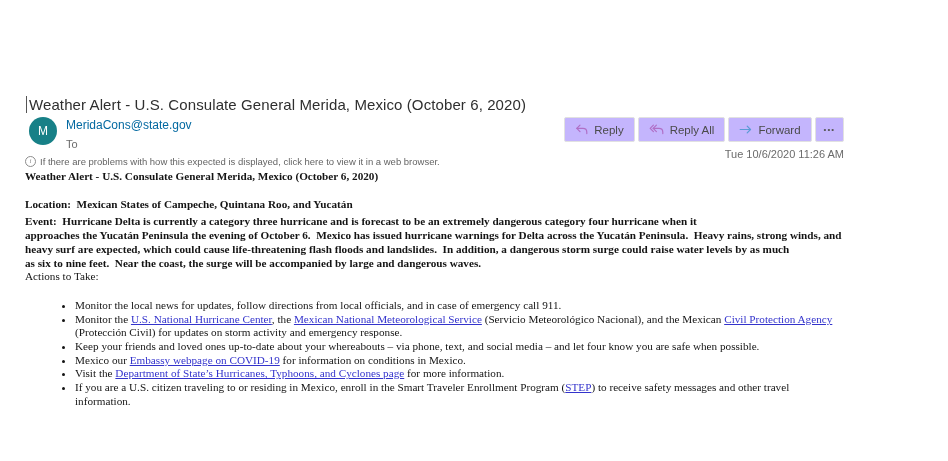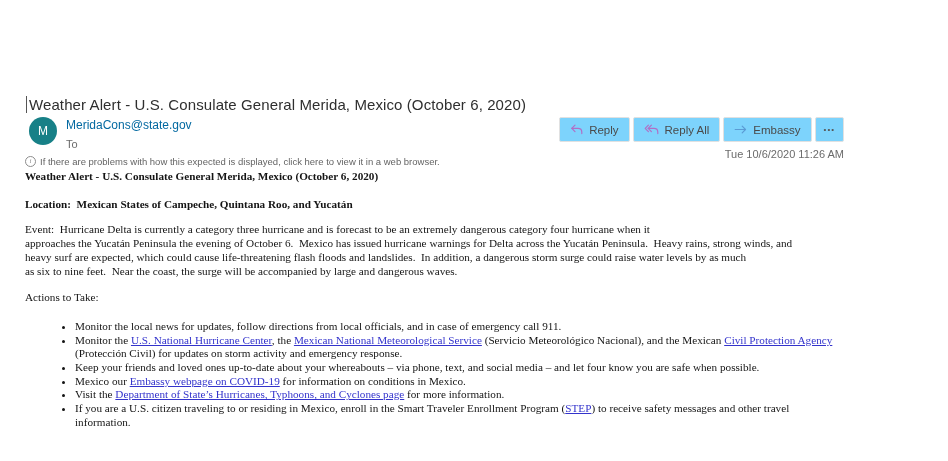--- a/index.html
+++ b/index.html
@@ -17,21 +17,21 @@
   .header-row{position:absolute;left:29px;right:104px;top:117px;display:flex;justify-content:space-between;align-items:flex-start;}
   .sender-block{display:flex;gap:9px;align-items:flex-start;}
   .avatar{width:28px;height:28px;border-radius:50%;background:var(--avatar,#178087);color:#fff;
           display:flex;align-items:center;justify-content:center;font-size:12px;cursor:default;}
   .sender-lines{padding-top:1px;}
   .sender-email{font-size:12px;color:#0369a1;}
   .to-label{font-size:11px;color:#6b6b6b;margin-top:6px;}
 
   .actions-col{display:flex;flex-direction:column;align-items:flex-end;}
   .btn-row{display:flex;gap:3px;}
-  .btn{display:flex;align-items:center;gap:6px;border:1px solid #e1e1e1;background:#7dd3fc;
+  .btn{display:flex;align-items:center;gap:6px;border:1px solid #e1e1e1;background:#c4b5fd;
        padding:0 10px;height:23px;font-size:11.5px;color:#4a4a4a;border-radius:2px;cursor:pointer;
        font-family:"Liberation Sans",sans-serif;}
   .btn.more{padding:0 8px;font-size:8px;letter-spacing:1px;color:#555;}
   .ic{display:block;}
   .ic-reply path,.ic-replyall path{stroke:var(--reply-icon,#b06fc6);fill:none;stroke-width:1.2;stroke-linecap:round;stroke-linejoin:round;}
   .ic-forward path{stroke:var(--forward-icon,#5b9bd5);fill:none;stroke-width:1.2;stroke-linecap:round;stroke-linejoin:round;}
   .timestamp{font-size:11px;color:#6b6b6b;margin-top:6px;}
 
   
   .info-bar{position:absolute;left:25px;top:156px;display:flex;align-items:center;gap:4px;
@@ -39,22 +39,22 @@
   .info-ic{width:9px;height:9px;border:1px solid #8d8d8d;border-radius:50%;color:#8d8d8d;
            font-size:7px;line-height:9px;text-align:center;font-style:italic;flex:none;
            font-family:"Liberation Serif",serif;}
 
   
   .email-body{position:absolute;left:25px;top:170px;width:918px;
               font-family:"Liberation Serif",serif;font-size:11.2px;line-height:13.7px;color:#141414;}
   .para{white-space:pre-wrap;margin:0;}
   .bold{font-weight:bold;}
   .mb1{margin-bottom:14px;}
-  .mb2{margin-bottom:12px;}
-  .mb3{margin-bottom:13px;}
+  .mb2{margin-bottom:4px;}
+  .mb3{margin-bottom:0;font-weight:bold;}
   ul.actions{margin:15px;padding-left:35px;width:765px;list-style:disc;}
   ul.actions li{margin:0;padding:0;}
   a.lnk{color:var(--link,#3333cc);text-decoration:underline;cursor:pointer;}
 </style>
 </head>
 <body>
 
 <div class="page">
 
   <div class="subject-row">
@@ -86,21 +86,21 @@
               <path d="M7.4 1.2 L4.2 4.4 L7.4 7.6"></path>
               <path d="M4.2 4.4 H10 C12.4 4.4 13.8 6 13.8 8.2 V9.6"></path>
           </svg>
           <span>Reply All</span>
         </div>
         <div class="btn">
           <svg class="ic ic-forward" width="13" height="11" viewBox="0 0 13 11">
             <path d="M1.2 5.5 H11.5"></path>
               <path d="M8.2 2.2 L11.5 5.5 L8.2 8.8"></path>
           </svg>
-          <span>Embassy</span>
+          <span>Forward</span>
         </div>
         <div class="btn more">•••</div>
       </div>
       <div class="timestamp">Tue 10/6/2020 11:26 AM</div>
     </div>
   </div>
 
   <div class="info-bar">
     <span class="info-ic">i</span>
     <span>If there are problems with how this expected is displayed, click here to view it in a web browser.</span>

